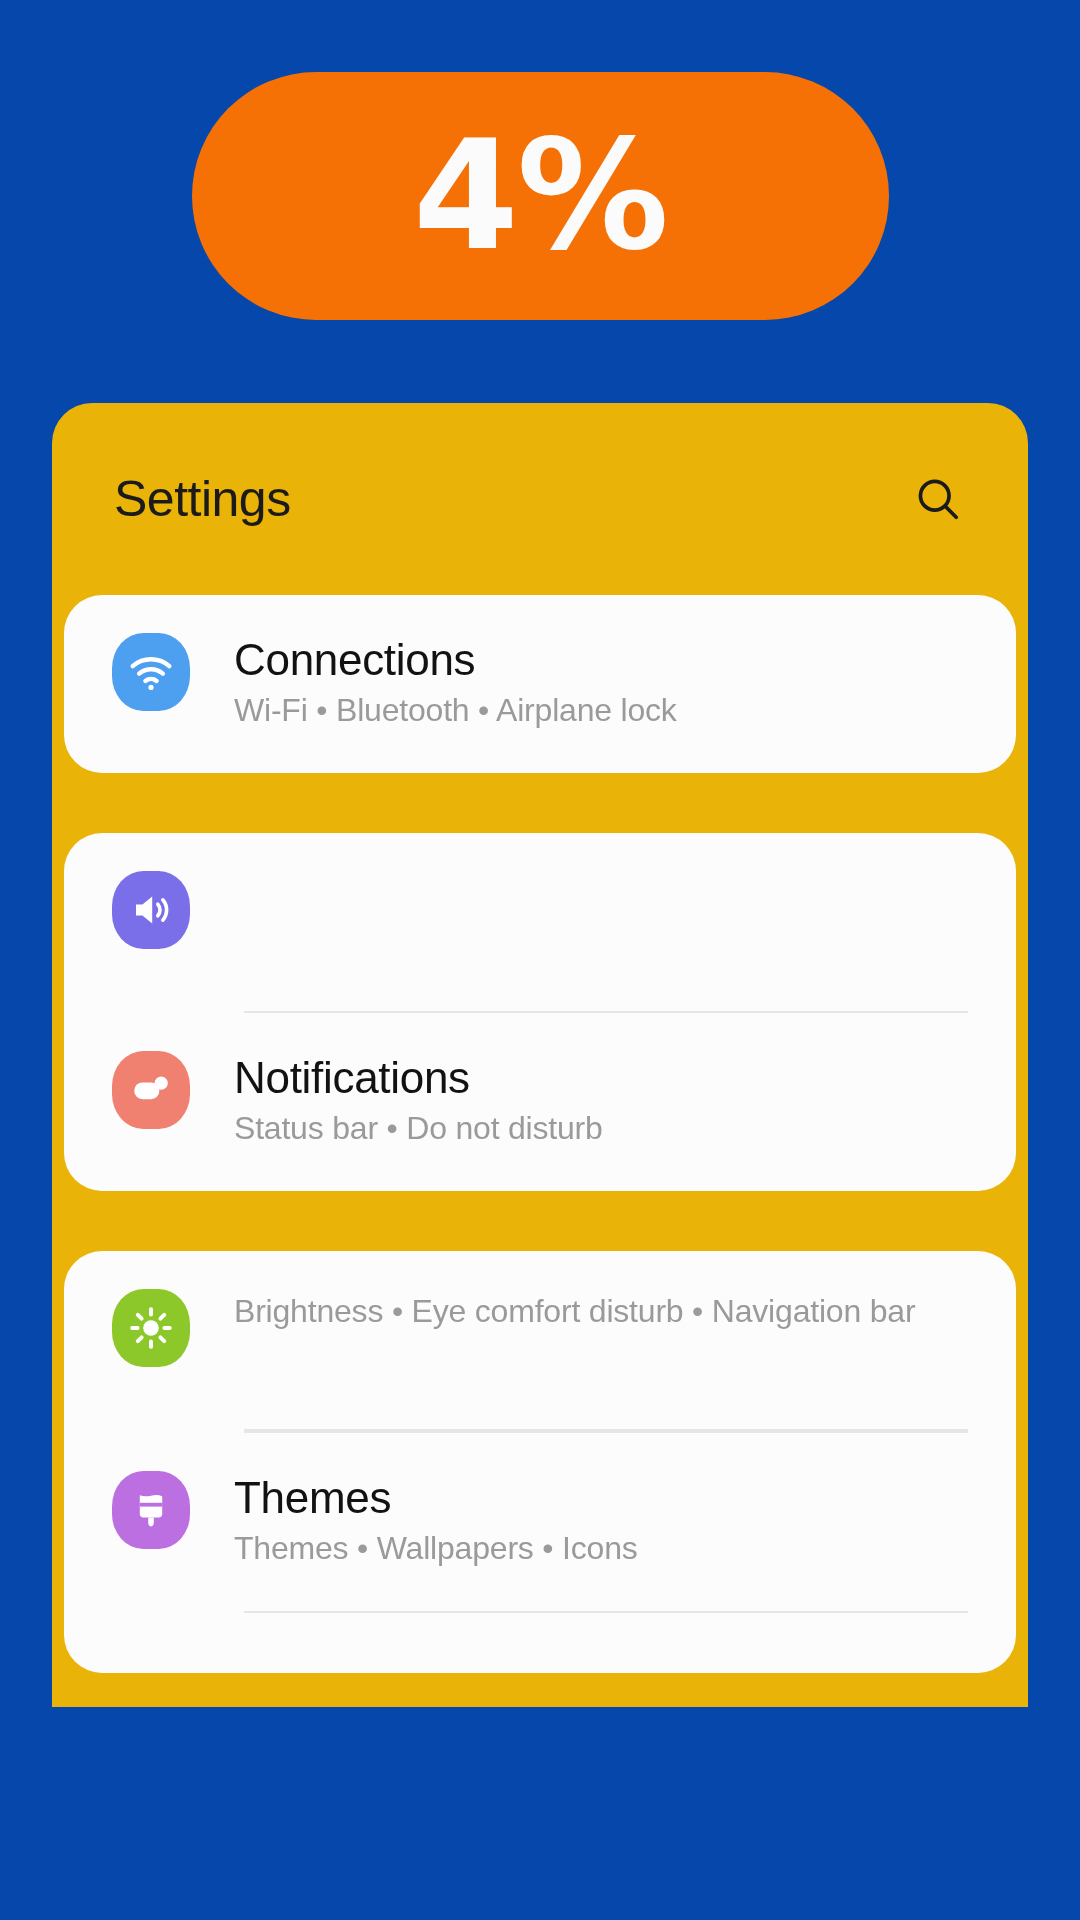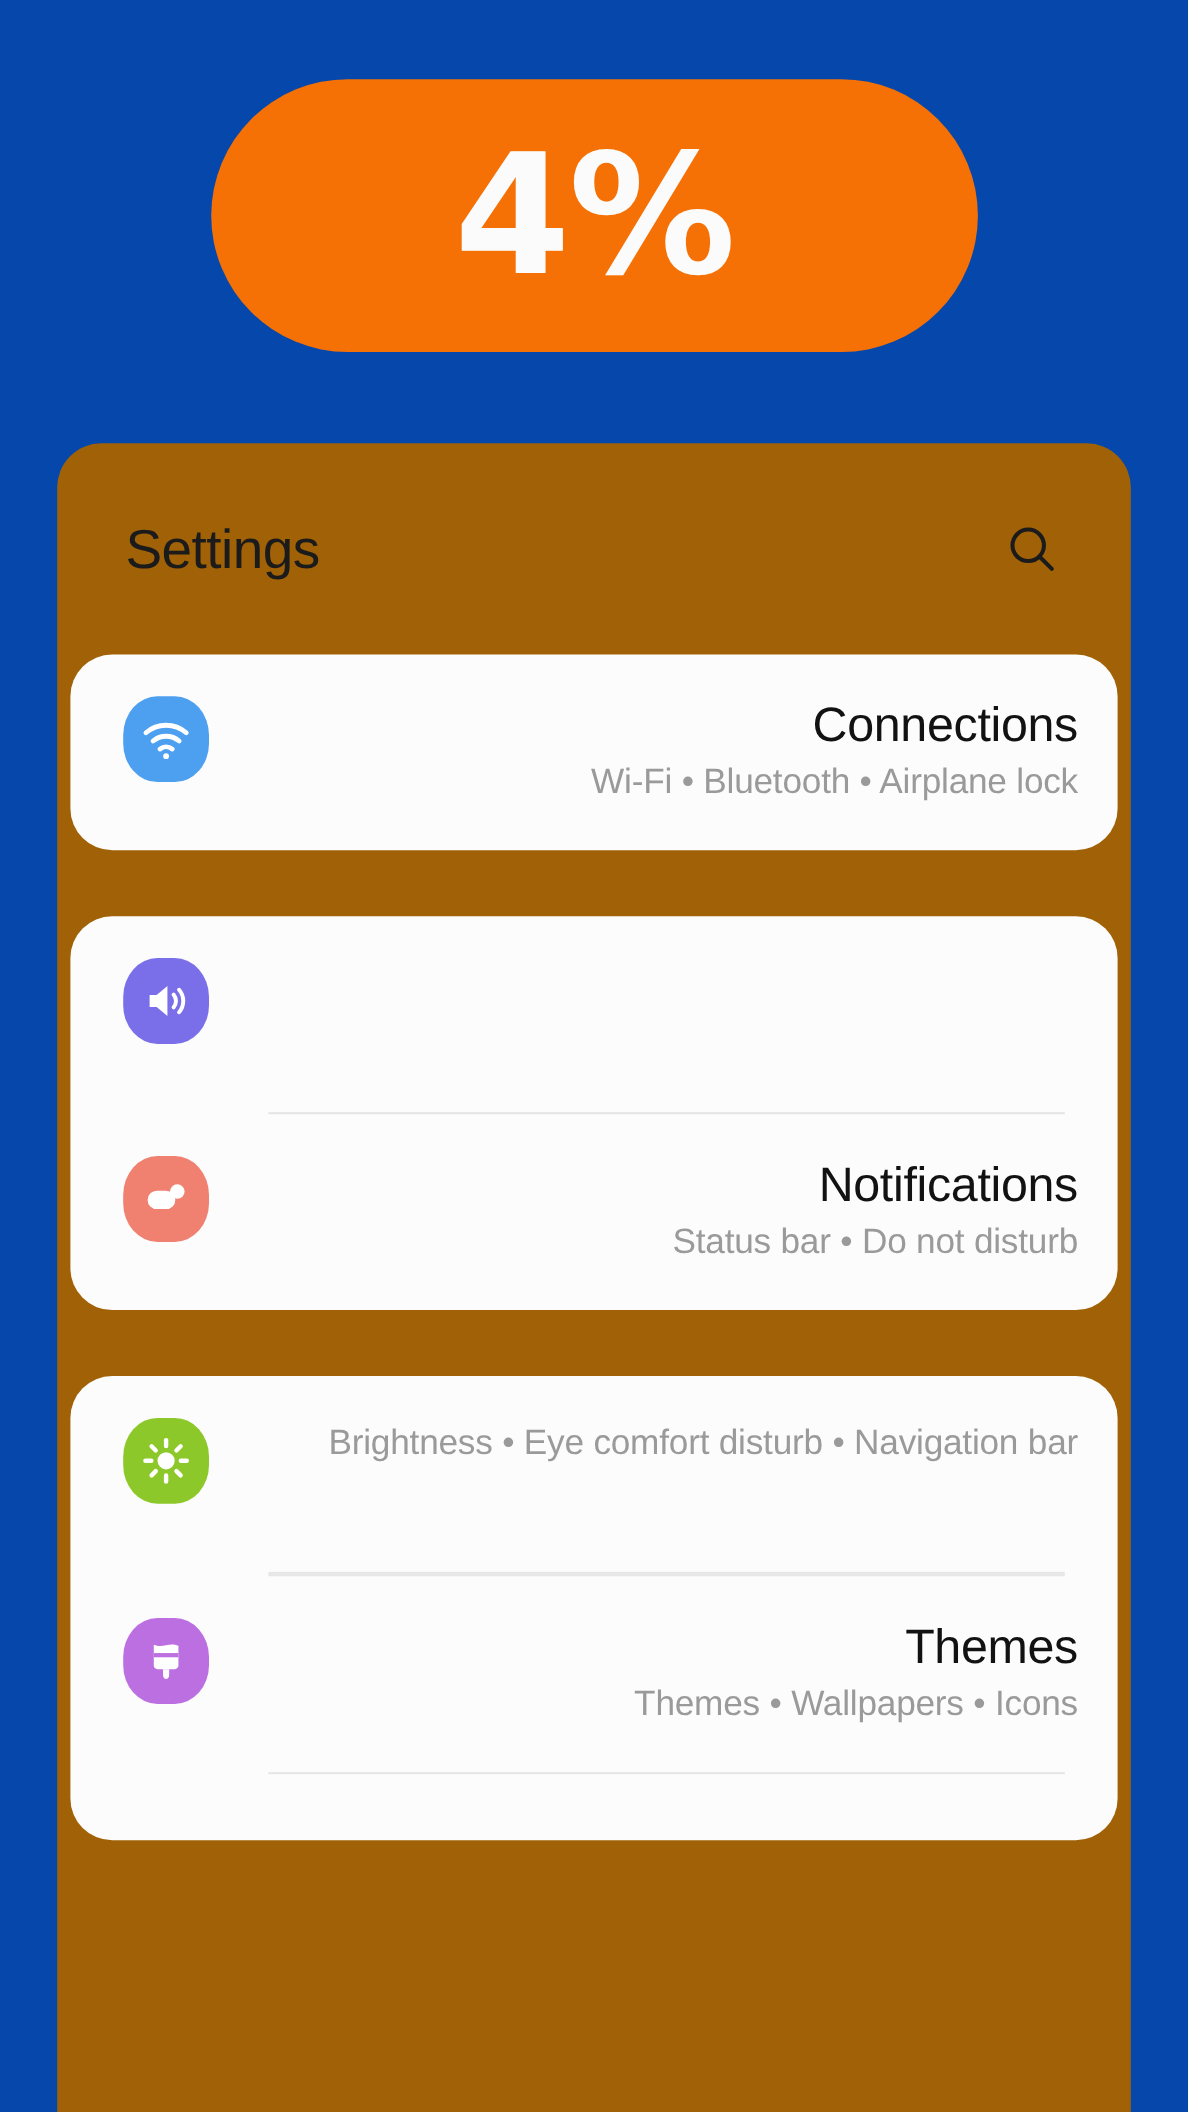--- a/index.html
+++ b/index.html
@@ -40,22 +40,22 @@
     line-height:1;
     font-family:"DejaVu Sans", sans-serif;
   }
 
   
   .panel{
     position:absolute;
     left:52px;
     top:403px;
     width:976px;
-    height:1517px;
-    background:#a16207;
+    height:1304px;
+    background:#eab308;
     border-top-left-radius:40px;
     border-top-right-radius:40px;
     overflow:hidden;
   }
 
   .panel-header{
     height:192px;
     display:flex;
     align-items:center;
     justify-content:space-between;
@@ -88,21 +88,20 @@
     padding:0 36px 0 48px;
     position:relative;
     min-height:178px;
   }
   .row-inner{
     display:flex;
     align-items:flex-start;
     width:100%;
     padding-top:38px;
     padding-bottom:38px;
-    text-align:right;
   }
 
   .icon-box{
     width:78px; height:78px;
     flex:0 0 78px;
     margin-right:44px;
     display:flex; align-items:center; justify-content:center;
   }
   .squircle{
     width:78px; height:78px;

